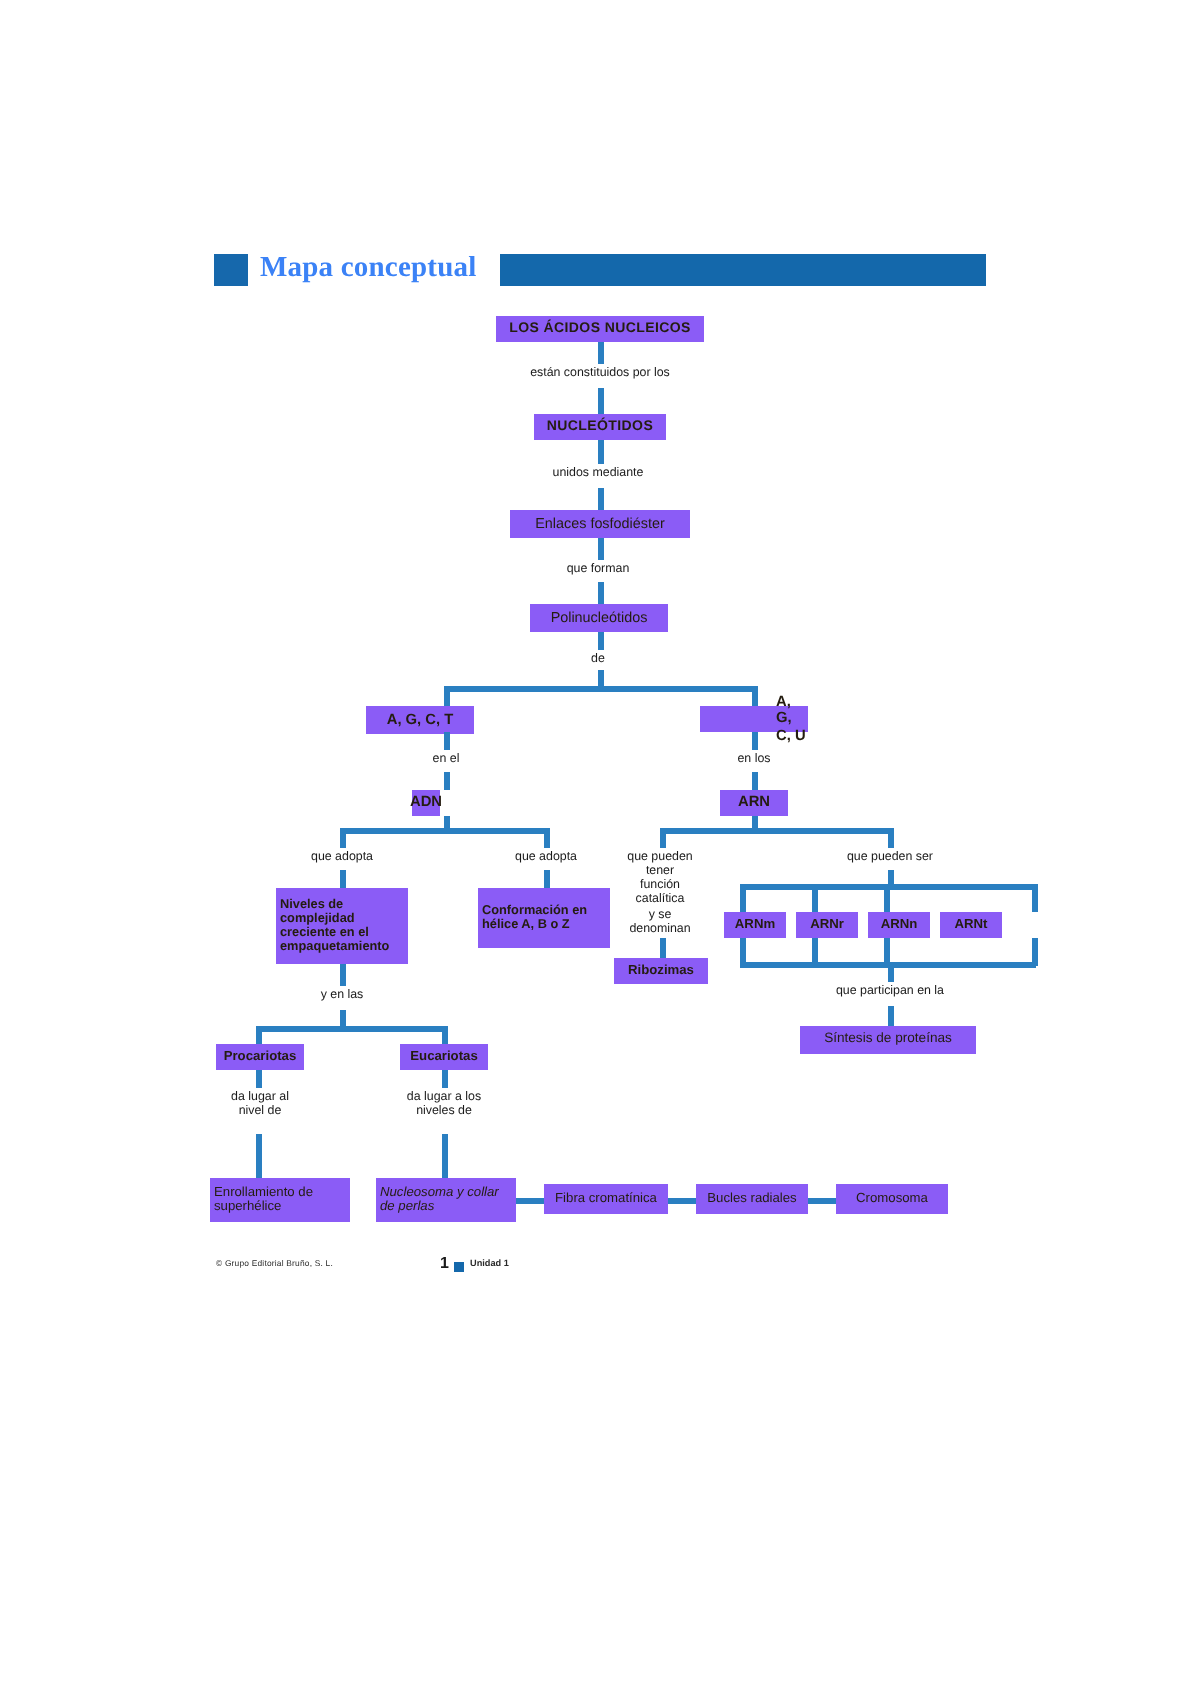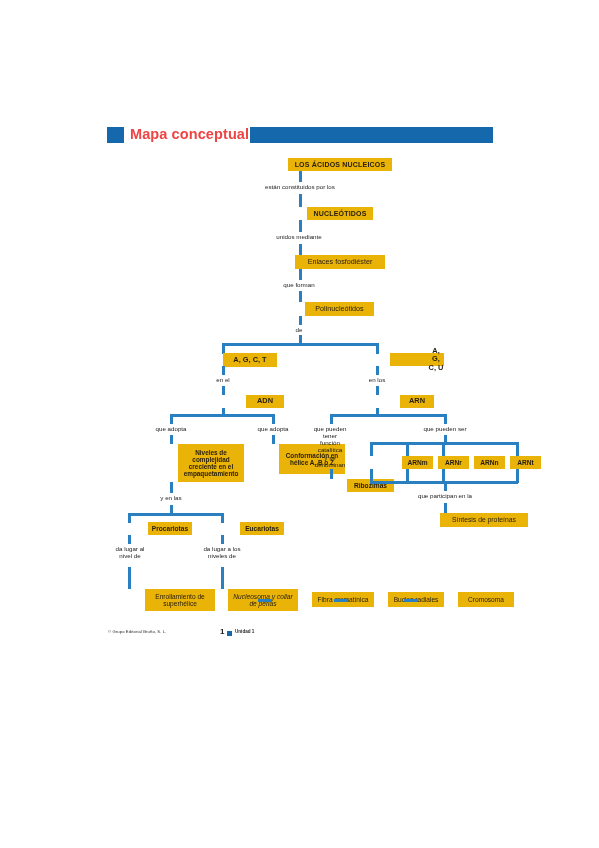--- a/index.html
+++ b/index.html
@@ -5,30 +5,30 @@
   html,body{margin:0;padding:0;background:#ffffff;}
   body{width:599px;height:848px;position:relative;overflow:hidden;
        font-family:"Liberation Sans",sans-serif;color:#1a1a1a;}
 
   .page{position:absolute;left:0;top:0;width:599px;height:848px;background:#fff;}
 
   
   .header{position:absolute;left:107px;top:127px;width:386px;height:16px;}
   .hdr-sq{position:absolute;left:0;top:0;width:17px;height:16px;background:#1668ac;}
   .hdr-title{position:absolute;left:23px;top:-1px;font-size:14.5px;font-weight:bold;
-             color:#ef4444;letter-spacing:.1px;white-space:nowrap;}
+             color:#3b82f6;letter-spacing:.1px;white-space:nowrap;font-family:Liberation Serif, serif;}
   .hdr-bar{position:absolute;left:143px;top:0;width:243px;height:16px;background:#1468ab;}
 
   
   .map{position:absolute;left:0;top:150px;width:599px;height:500px;}
 
   
-  .node{position:absolute;background:#eab308;border:0;color:#241c10;
-        text-align:center;line-height:1.12;box-sizing:border-box;
-        display:flex;align-items:center;justify-content:center;margin-left:40px;}
+  .node{position:absolute;background:#8b5cf6;border:0;color:#241c10;
+        text-align:left;line-height:1.12;box-sizing:border-box;
+        display:flex;align-items:center;justify-content:center;}
   .node.b{font-weight:bold;}
   .node.ital{font-style:italic;}
 
   
   .lbl{position:absolute;text-align:center;color:#1b1b1b;line-height:1.15;
        white-space:pre-line;}
 
   
   .vl{position:absolute;background:#2a7fc1;width:3px;}
   .hl{position:absolute;background:#2a7fc1;height:3px;}
@@ -84,21 +84,21 @@
 
     <div class="vl" style="left:222px;top:216px;height:9px;"></div>
     <div class="vl" style="left:376px;top:216px;height:9px;"></div>
 
     <div class="lbl" style="left:197px;top:226px;width:52px;font-size:6.2px;">en el</div>
     <div class="lbl" style="left:351px;top:226px;width:52px;font-size:6.2px;">en los</div>
 
     <div class="vl" style="left:222px;top:236px;height:9px;"></div>
     <div class="vl" style="left:376px;top:236px;height:9px;"></div>
 
-    <div class="node b" style="left:206px;top:245px;width:38px;height:13px;font-size:7.4px;">ADN</div>
+    <div class="node b" style="left:206px;top:245px;width:14px;height:13px;font-size:7.4px;">ADN</div>
     <div class="node b" style="left:360px;top:245px;width:34px;height:13px;font-size:7.4px;">ARN</div>
 
     <div class="vl" style="left:222px;top:258px;height:8px;"></div>
     <div class="hl" style="left:170px;top:264px;width:105px;"></div>
     <div class="vl" style="left:170px;top:264px;height:10px;"></div>
     <div class="vl" style="left:272px;top:264px;height:10px;"></div>
 
     <div class="lbl" style="left:146px;top:275px;width:50px;font-size:6.2px;">que adopta</div>
     <div class="lbl" style="left:248px;top:275px;width:50px;font-size:6.2px;">que adopta</div>
 

